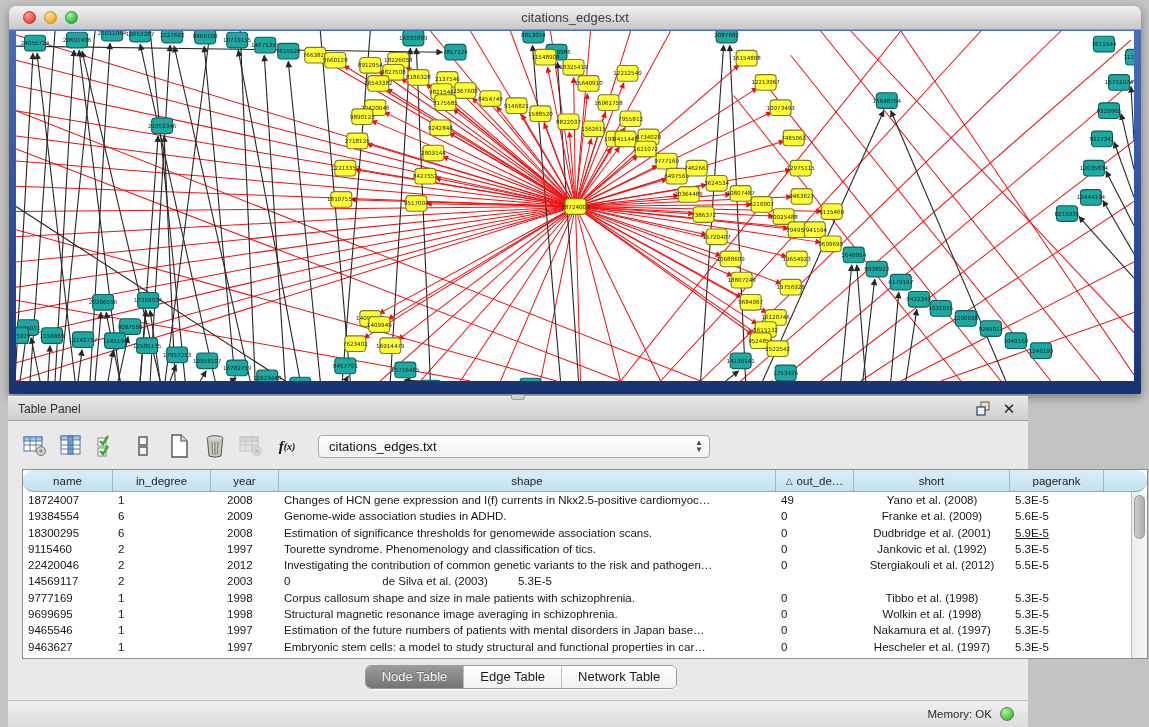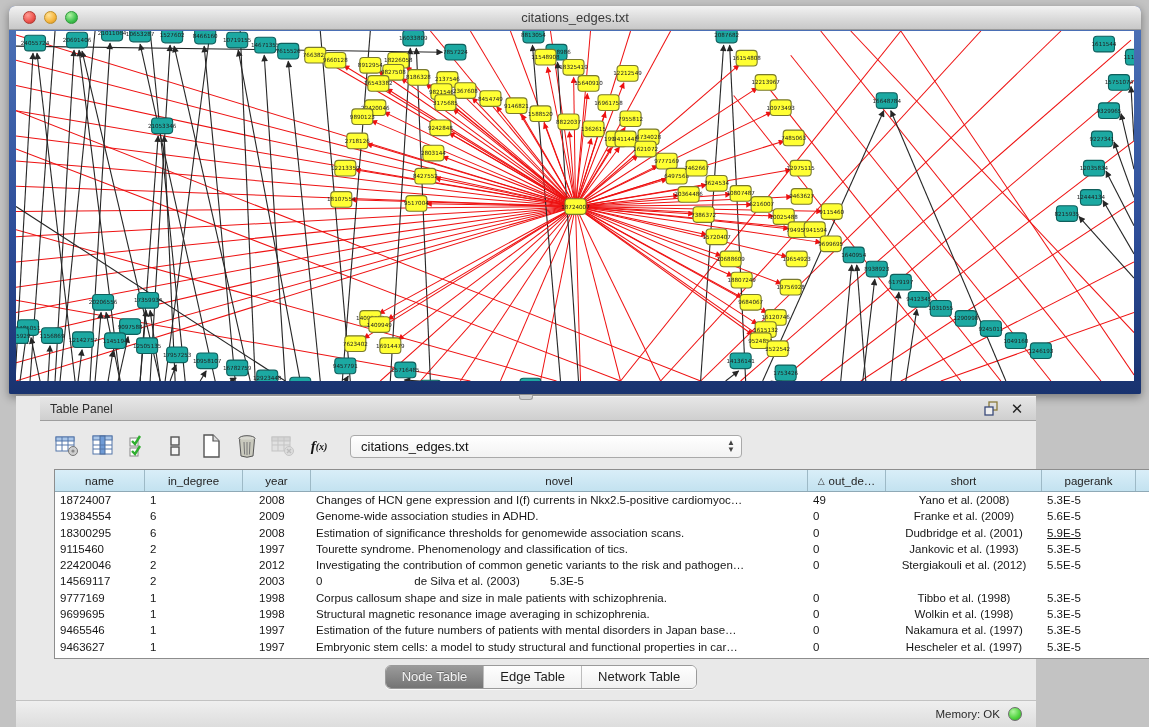--- a/index.html
+++ b/index.html
@@ -35,23 +35,22 @@
     border-radius:0 0 2px 2px;
   }
   .canvas{
     position:absolute; left:7px; right:7px; top:1px; bottom:13px;
     background:#ffffff; overflow:hidden;
   }
   .canvas svg{ width:100%; height:100%; display:block; }
 
   
   #table-panel{
-    position:absolute; left:16px; top:396px; width:1020px; height:331px;
+    position:absolute; left:8px; top:396px; width:1020px; height:331px;
     background:#e9e9e9;
-    padding-left:24px;
   }
   .panel-titlebar{
     height:25px;
     background:linear-gradient(#e6e6e6,#cfcfcf);
     border-top:1px solid #f4f4f4;
     border-bottom:1px solid #9e9e9e;
     display:flex; align-items:center; padding:0 10px;
   }
   .panel-title{ font-size:12px; color:#2e2e2e; }
   .panel-titlebar .spacer{ flex:1; }
@@ -76,21 +75,21 @@
     font-size:13px; color:#111;
   }
   .combo .combo-label{ flex:1; }
   .combo .stepper{ font-size:8px; line-height:7px; color:#444; text-align:center; }
 
   .datatable{
     width:1126px; border:1px solid #8d8d8d; background:#ffffff;
     position:relative;
   }
   .thead{ display:flex; height:22px; background:linear-gradient(#d9eef8,#c3e2f0);
-          border-bottom:1px solid #8fa9b6; }
+          border-bottom:1px solid #8fa9b6;border-radius:11px; }
   .th{
     font-size:11.5px; color:#222; display:flex; align-items:center; justify-content:center;
     border-right:1px solid #9db9c6; overflow:hidden; white-space:nowrap;
   }
   .th .sort{ font-size:9px; margin-right:4px; color:#333; }
   .tbody{ position:relative; }
   .tr{ display:flex; height:16.3px; background:#fff; }
   .td{
     font-size:11.5px; color:#161616; line-height:16.3px; white-space:nowrap; overflow:hidden;
     padding-left:5px;
@@ -663,21 +662,21 @@
         <span class="combo-label">citations_edges.txt</span>
         <span class="stepper">▲<br>▼</span>
       </div>
     </div>
 
     <div class="datatable">
       <div class="thead" id="thead">
           <div class="th" style="width: 90px;">name</div>
           <div class="th" style="width: 98px;">in_degree</div>
           <div class="th" style="width: 68px;">year</div>
-          <div class="th" style="width: 497px;">novel</div>
+          <div class="th" style="width: 497px;">shape</div>
           <div class="th" style="width: 78px;"><span class="sort">△</span>out_de…</div>
           <div class="th" style="width: 156px;">short</div>
           <div class="th" style="width: 94px;">pagerank</div>
           <div class="th" style="width: 27px; border-right: none;"></div>
           <div class="th" style="width: 16px; border-right: none;"></div>
         </div>
       <div class="tbody" id="tbody" style="height: 166px;">
           <div class="tr">
             <div class="td " style="width: 90px;">18724007</div>
             <div class="td " style="width: 98px;">1</div>
@@ -704,21 +703,21 @@
             <div class="td " style="width: 78px;">0</div>
             <div class="td center" style="width: 156px;">Dudbridge et al. (2001)</div>
             <div class="td " style="width: 94px; text-decoration: underline;">5.9E-5</div>
           </div>
           <div class="tr">
             <div class="td " style="width: 90px;">9115460</div>
             <div class="td " style="width: 98px;">2</div>
             <div class="td year" style="width: 68px;">1997</div>
             <div class="td " style="width: 497px;">Tourette syndrome. Phenomenology and classification of tics.</div>
             <div class="td " style="width: 78px;">0</div>
-            <div class="td center" style="width: 156px;">Jankovic et al. (1993)</div>
+            <div class="td center" style="width: 156px;">Jankovic et al. (1992)</div>
             <div class="td " style="width: 94px;">5.3E-5</div>
           </div>
           <div class="tr">
             <div class="td " style="width: 90px;">22420046</div>
             <div class="td " style="width: 98px;">2</div>
             <div class="td year" style="width: 68px;">2012</div>
             <div class="td " style="width: 497px;">Investigating the contribution of common genetic variants to the risk and pathogen…</div>
             <div class="td " style="width: 78px;">0</div>
             <div class="td center" style="width: 156px;">Stergiakouli et al. (2012)</div>
             <div class="td " style="width: 94px;">5.5E-5</div>

